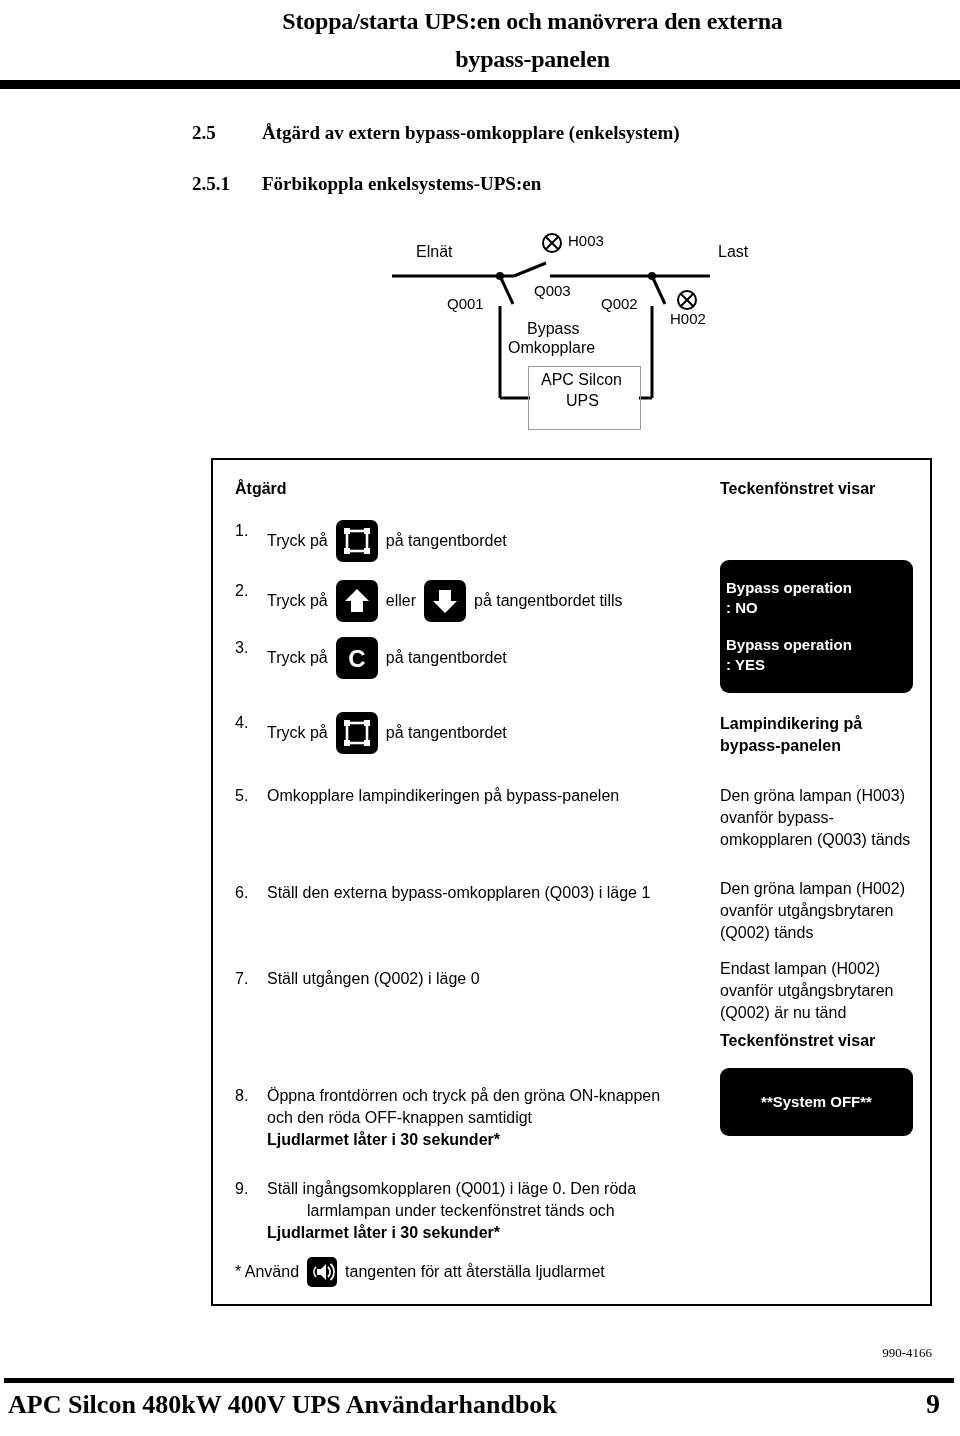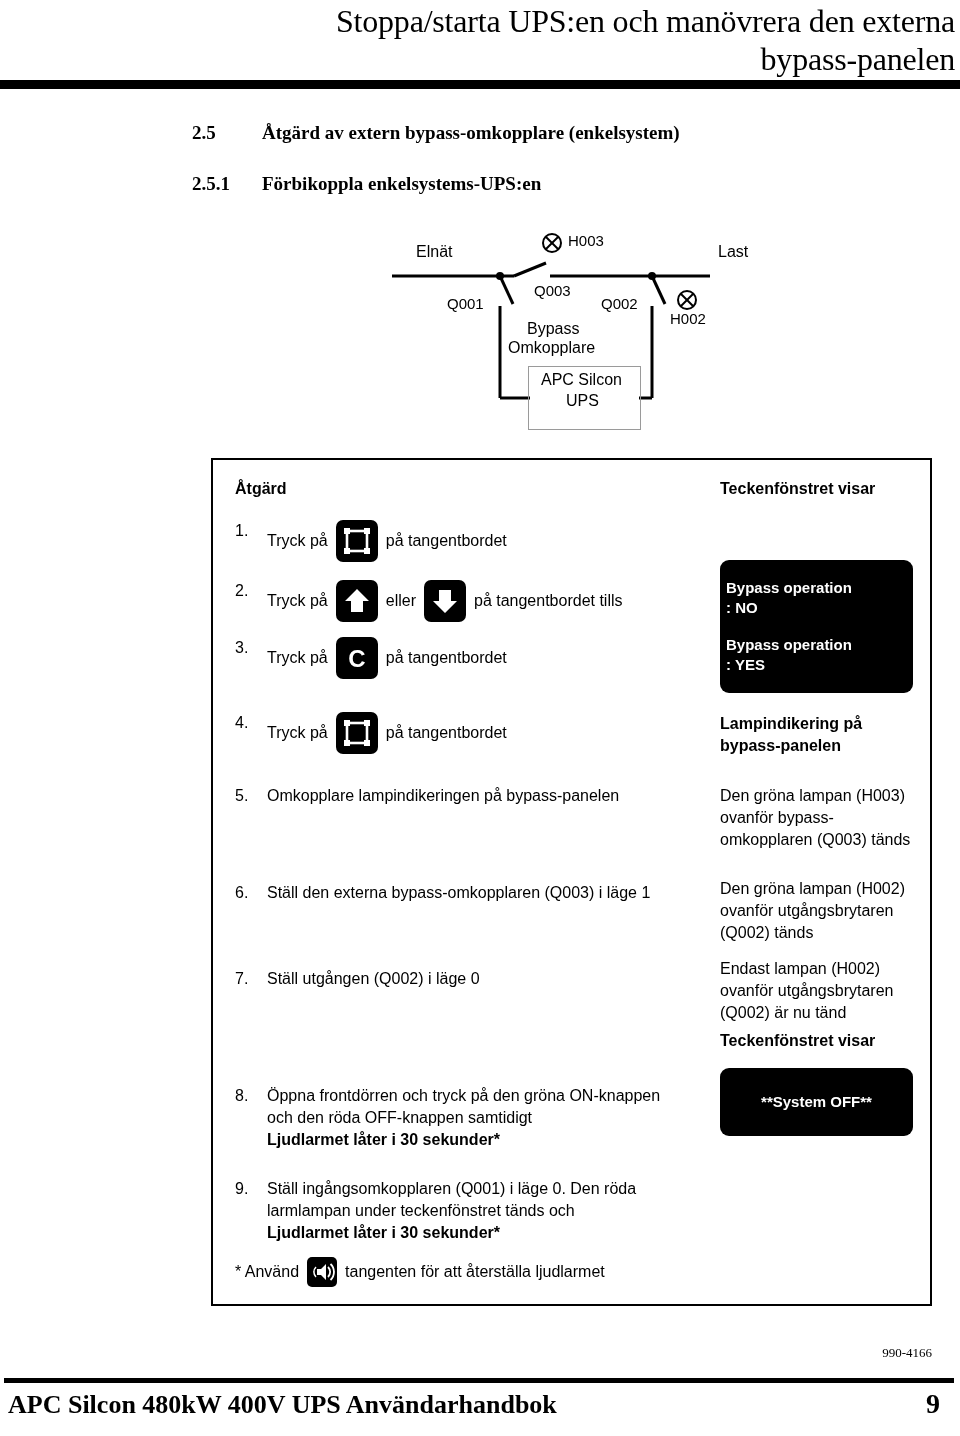--- a/index.html
+++ b/index.html
@@ -15,24 +15,24 @@
     color: #000000;
     overflow: hidden;
   }
 
   
   .page-title {
     position: absolute;
     left: 110px;
     top: 2px;
     width: 845px;
-    text-align: right;
+    text-align: center;
     font-family: "Liberation Serif", serif;
-    font-weight: normal;
-    font-size: 32px;
+    font-weight: bold;
+    font-size: 24px;
     line-height: 38px;
     letter-spacing: -0.2px;
   }
   .title-bar {
     position: absolute;
     left: 0px;
     top: 80px;
     width: 960px;
     height: 9px;
     background: #000000;
@@ -373,21 +373,21 @@
       <span style="display:block;">Öppna frontdörren och tryck på den gröna ON-knappen</span>
       <span style="display:block;">och den röda OFF-knappen samtidigt</span>
       <span class="bold-line" style="display:block;">Ljudlarmet låter i 30 sekunder*</span>
     </span>
   </div>
 
   <div class="step" style="top:718px;">
     <span class="idx">9.</span>
     <span class="body">
       <span style="display:block;">Ställ ingångsomkopplaren (Q001) i läge 0. Den röda</span>
-      <span style="display:block;">larmlampan under teckenfönstret tänds och</span>
+      <span style="display:block;margin-left:40px;">larmlampan under teckenfönstret tänds och</span>
       <span class="bold-line" style="display:block;">Ljudlarmet låter i 30 sekunder*</span>
     </span>
   </div>
 
   <div class="step" style="top:797px;">
     <span class="body" style="margin-left:0;">
       <span class="inline-row">
         <span>* Använd</span>
         <span class="key key-sm">
           <svg width="30" height="30" viewBox="0 0 30 30">

